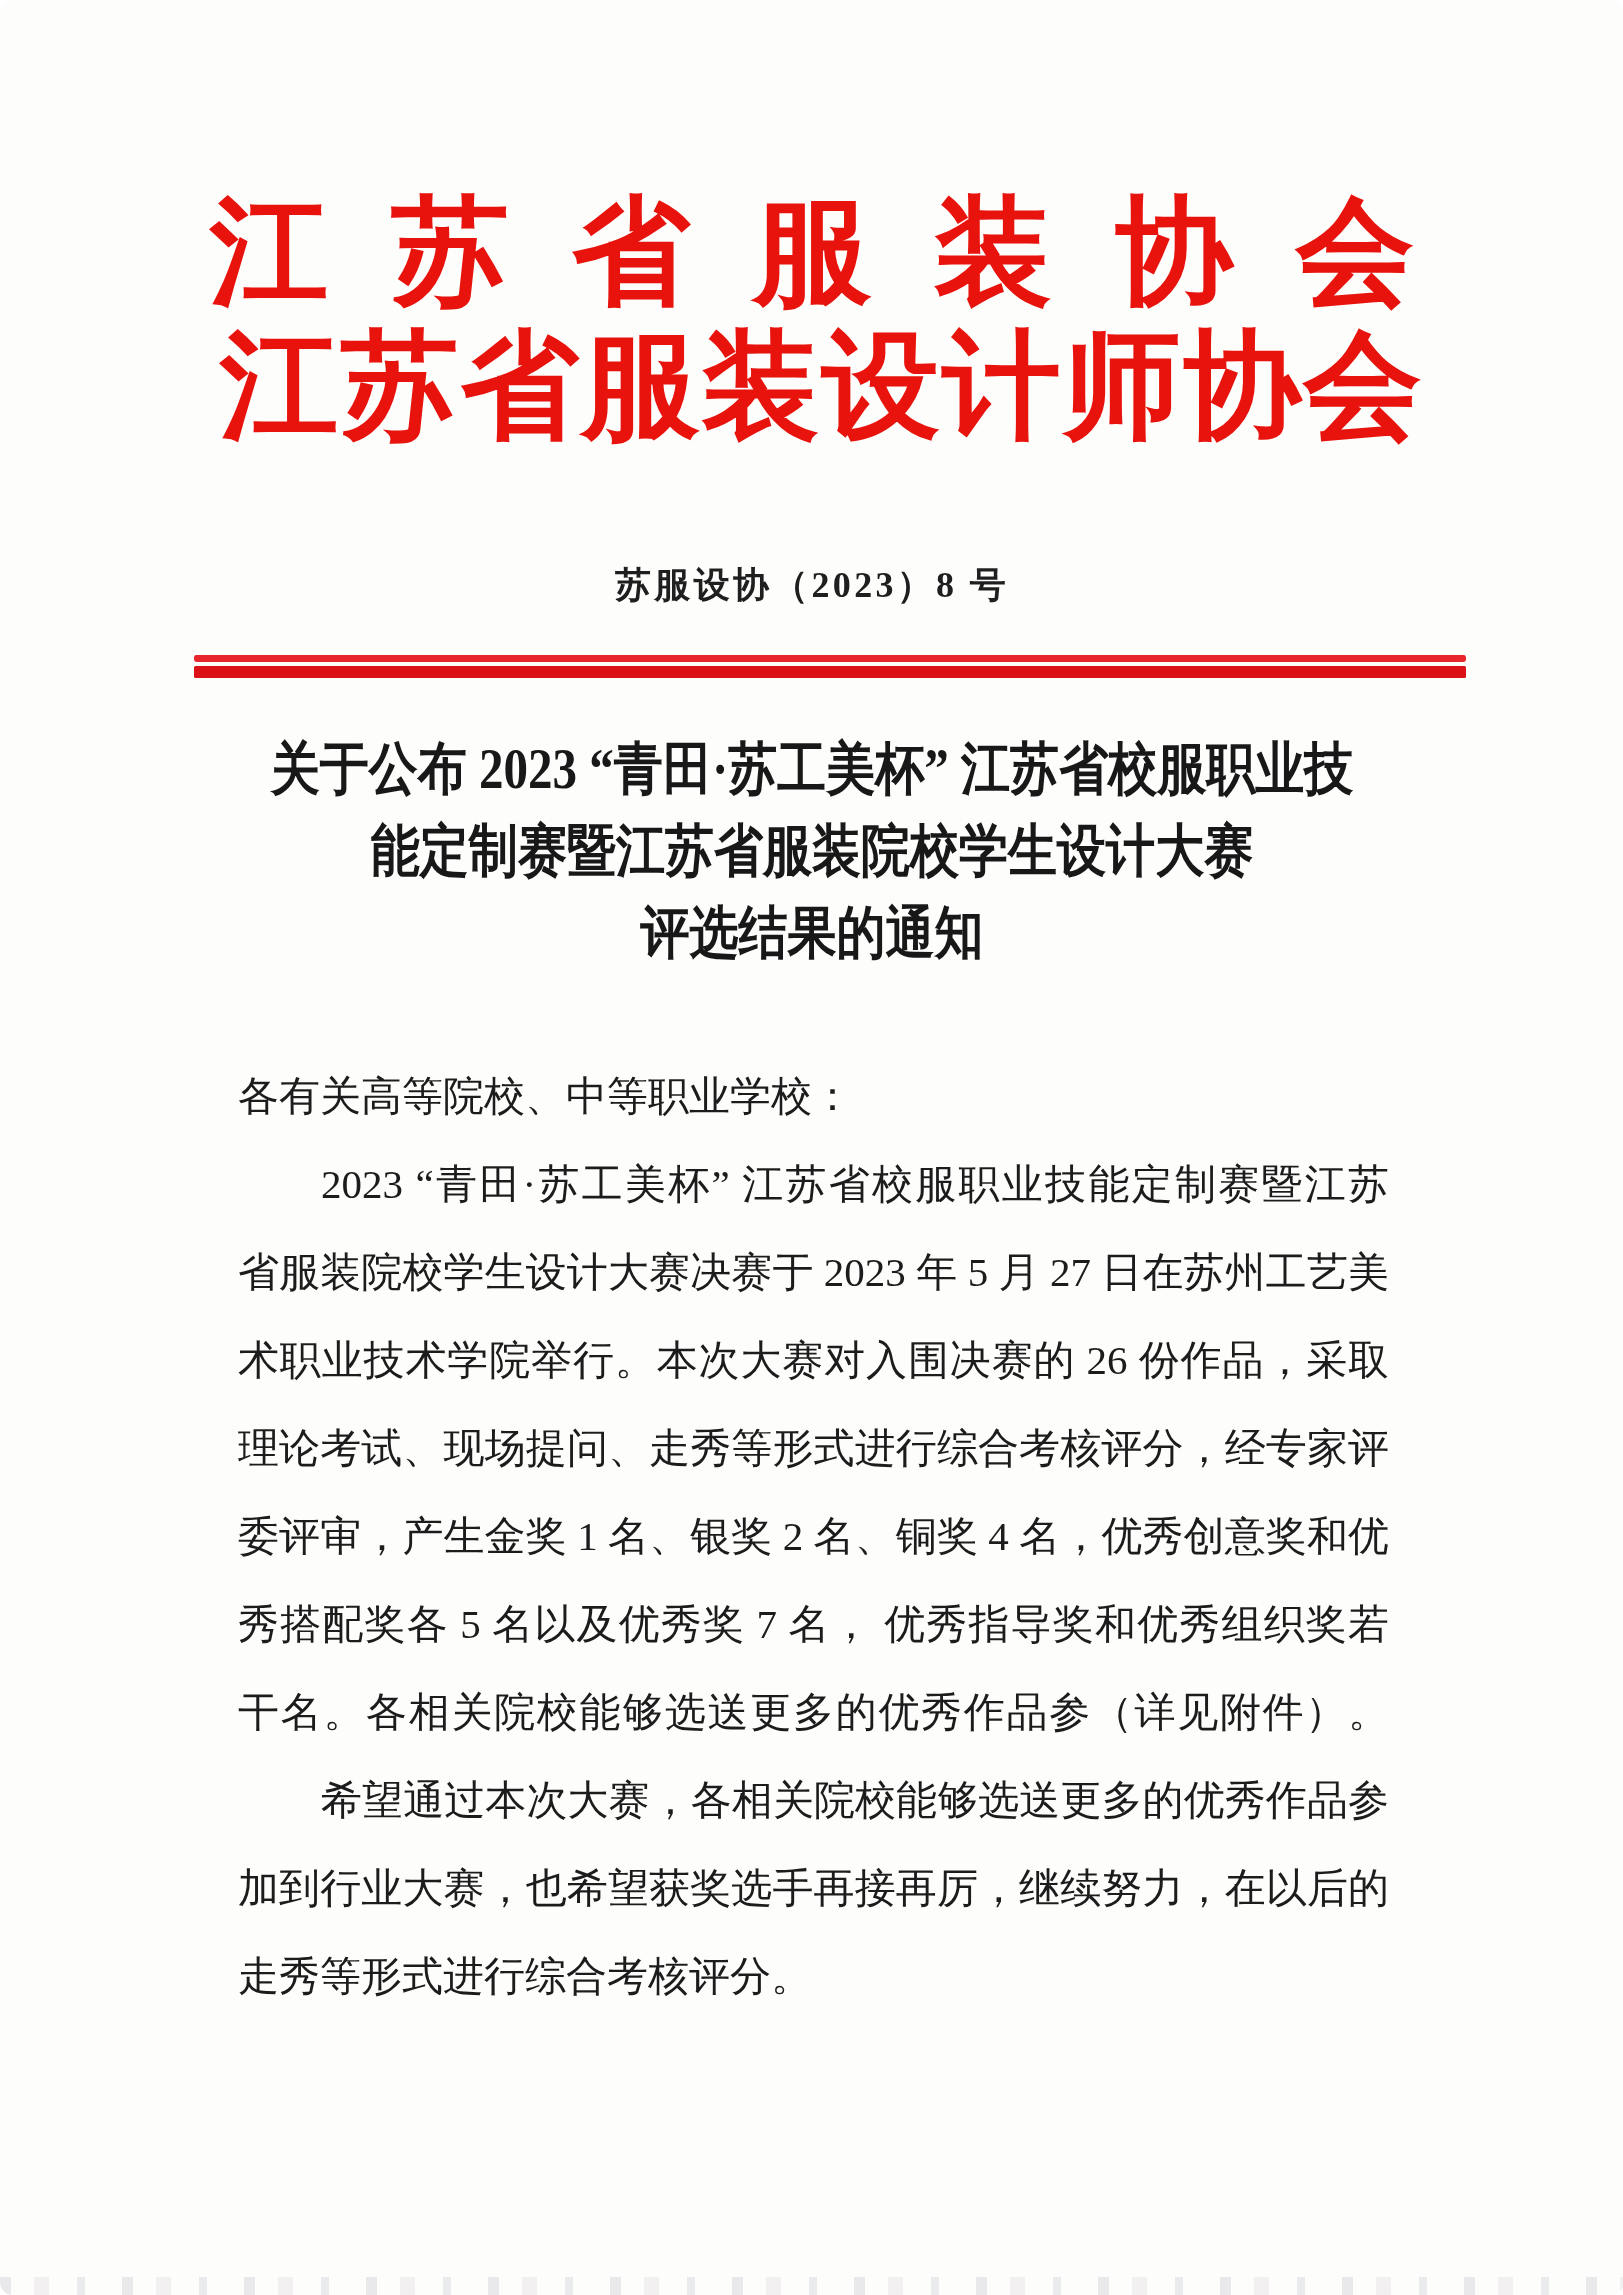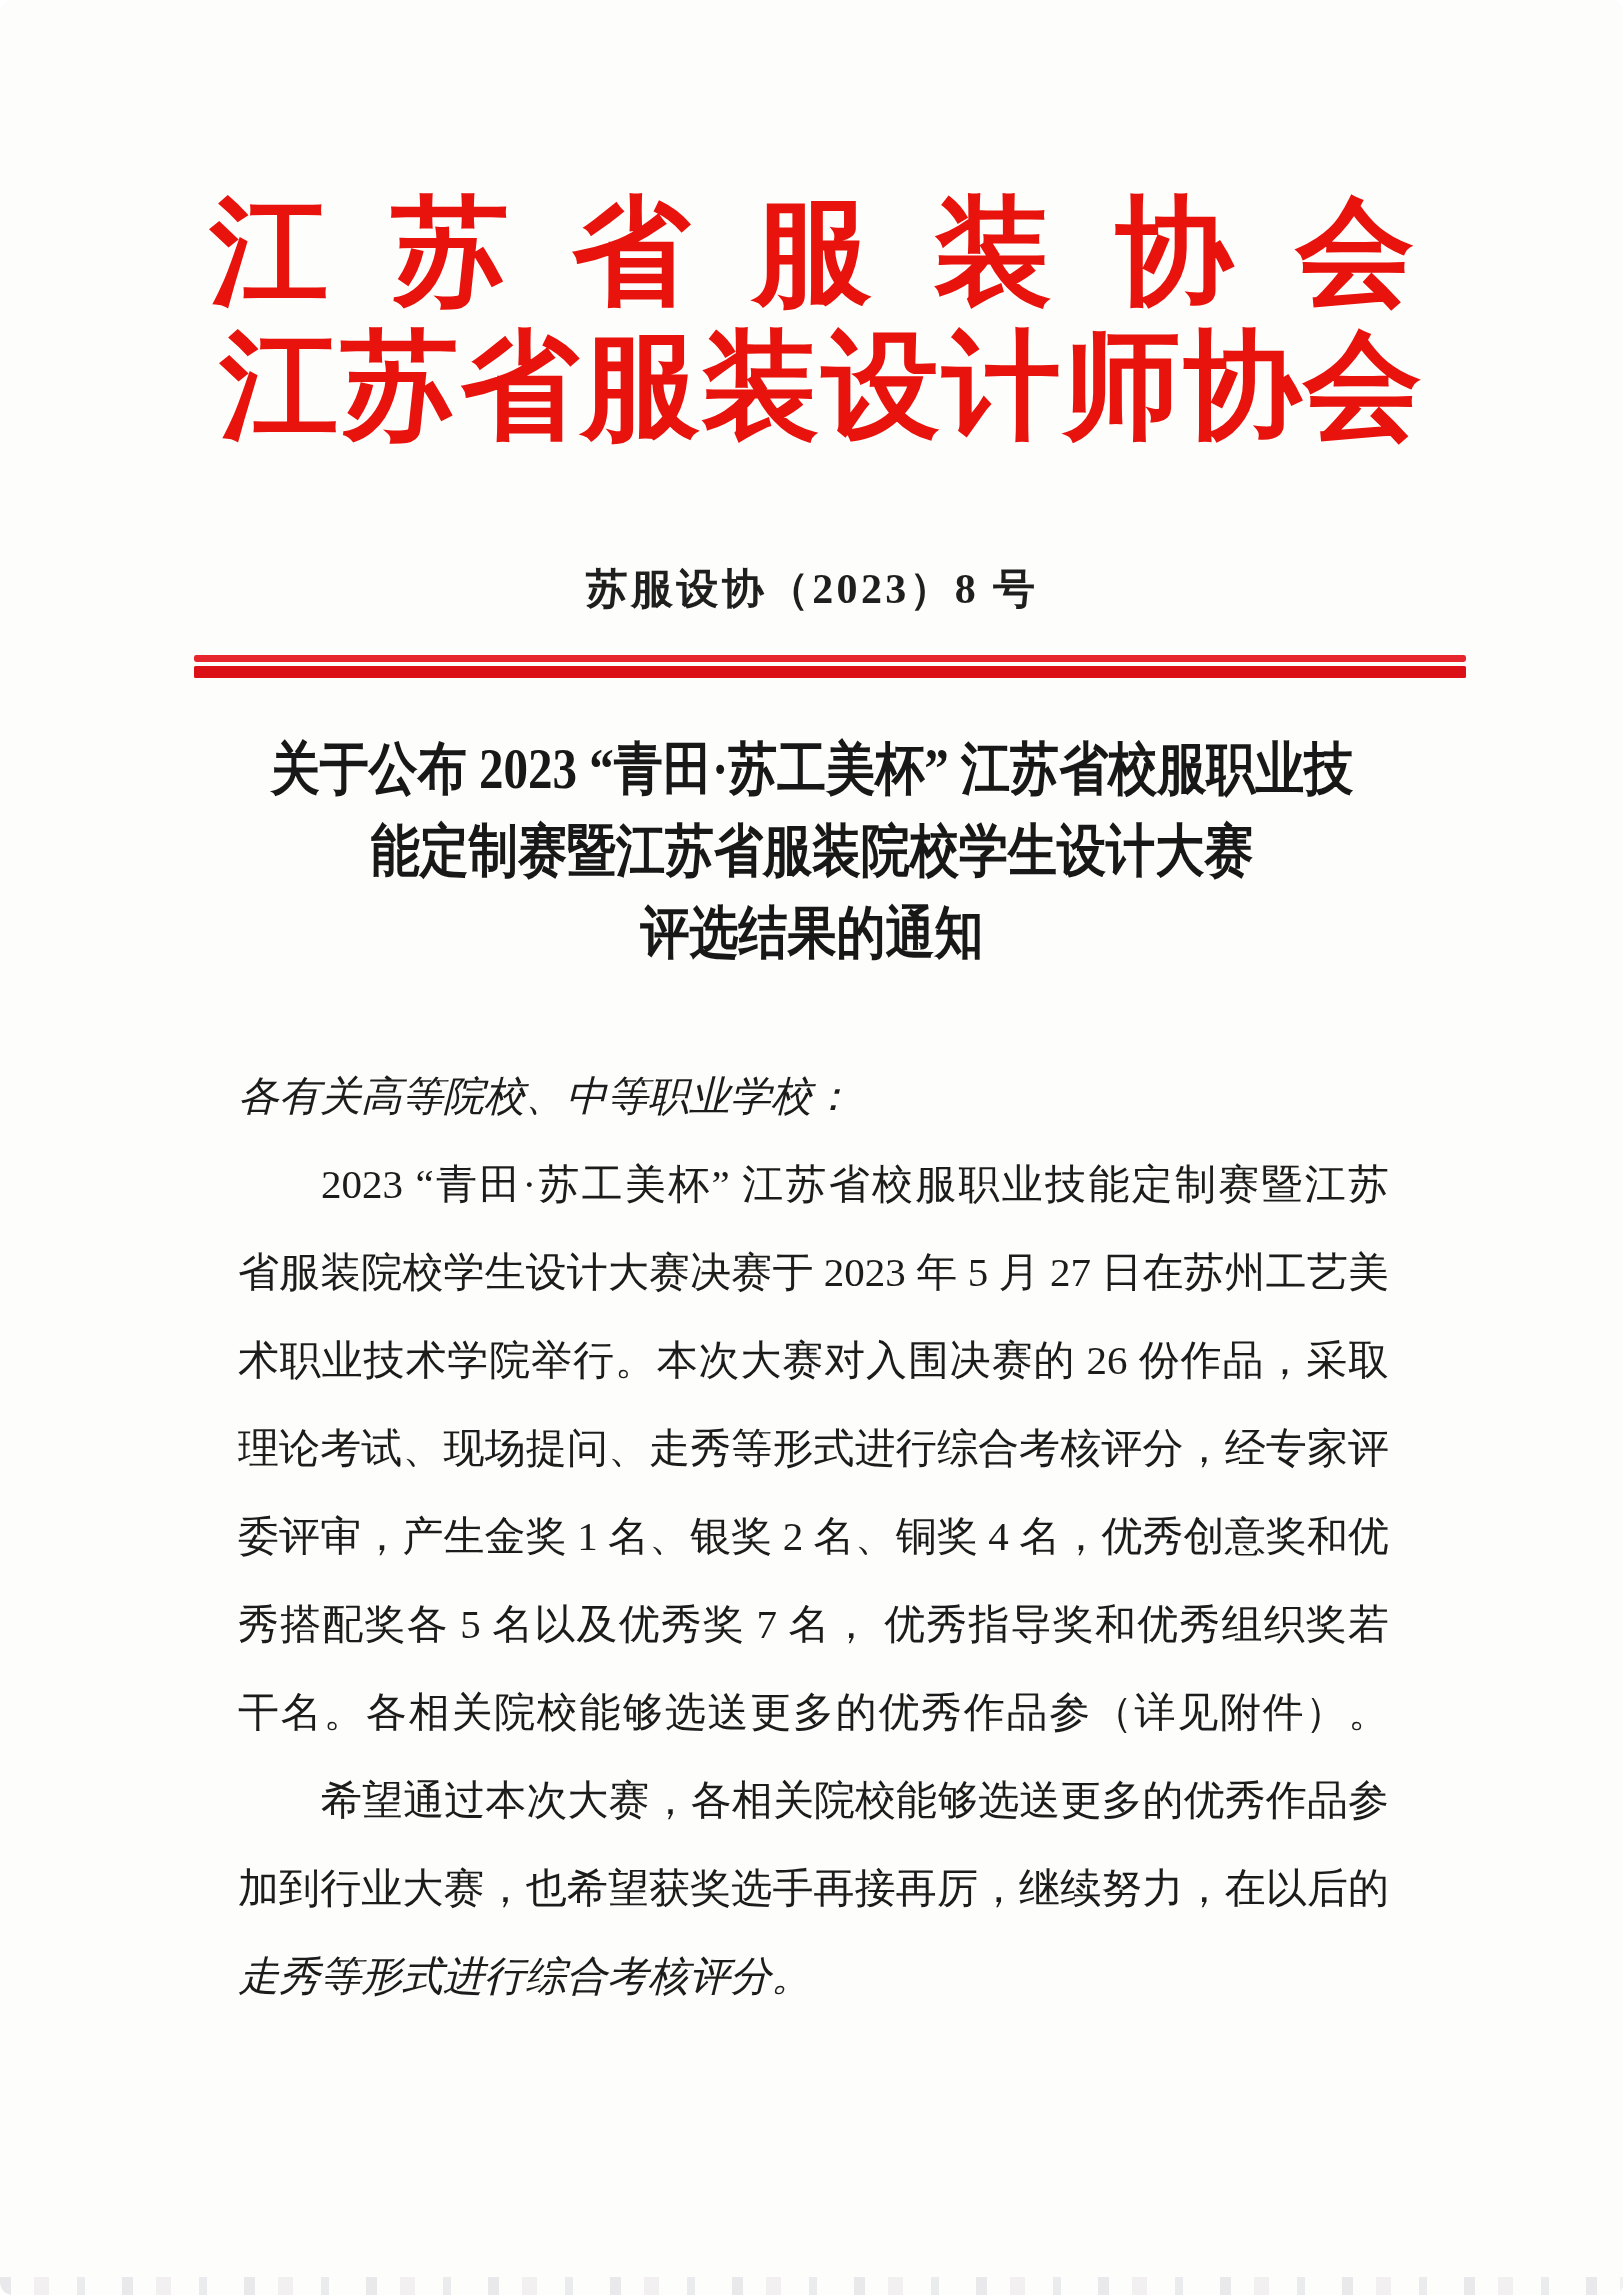--- a/index.html
+++ b/index.html
@@ -42,21 +42,21 @@
     white-space: nowrap;
   }
 
   
   .doc-number {
     position: absolute;
     top: 561px;
     left: 0;
     width: 100%;
     text-align: center;
-    font-size: 42px;
+    font-size: 36px;
     font-weight: 600;
     color: #1f1f1f;
     letter-spacing: 3.3px;
     white-space: nowrap;
   }
 
   
   .rule-thin {
     position: absolute;
     top: 655px;
@@ -102,21 +102,20 @@
     color: #1c1c1c;
   }
   .bline {
     line-height: 88px;
     text-align: justify;
     text-align-last: justify;
   }
   .bline.short {
     text-align: right;
     text-align-last: left;
-    font-style: italic;
   }
   .bline.ind {
     text-indent: 83px;
   }
 
   
   .scan-noise {
     position: absolute;
     bottom: 0;
     left: 0;

